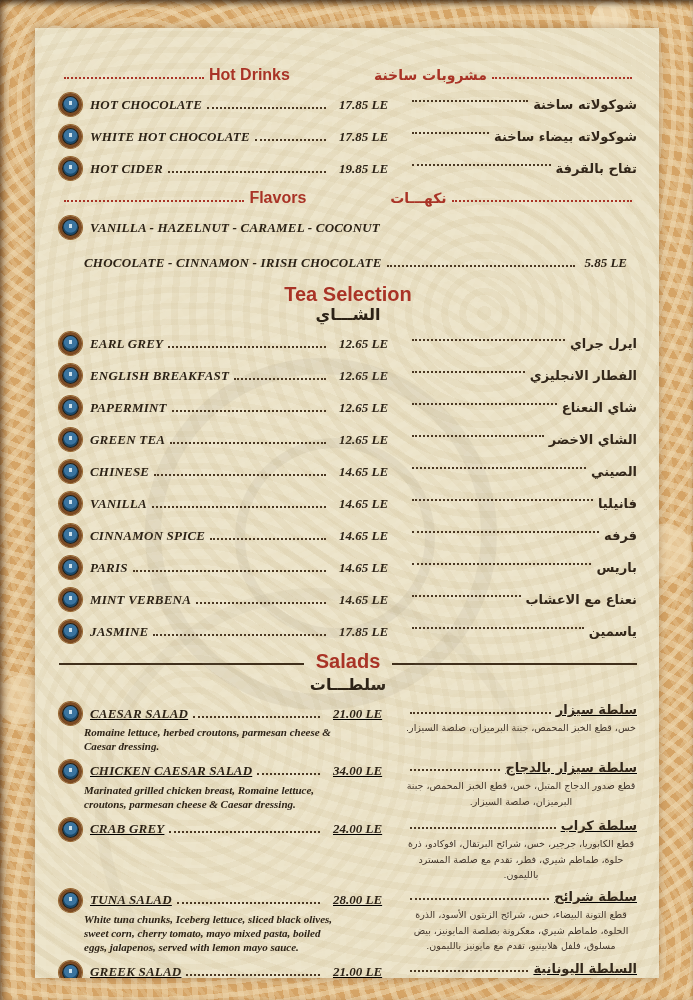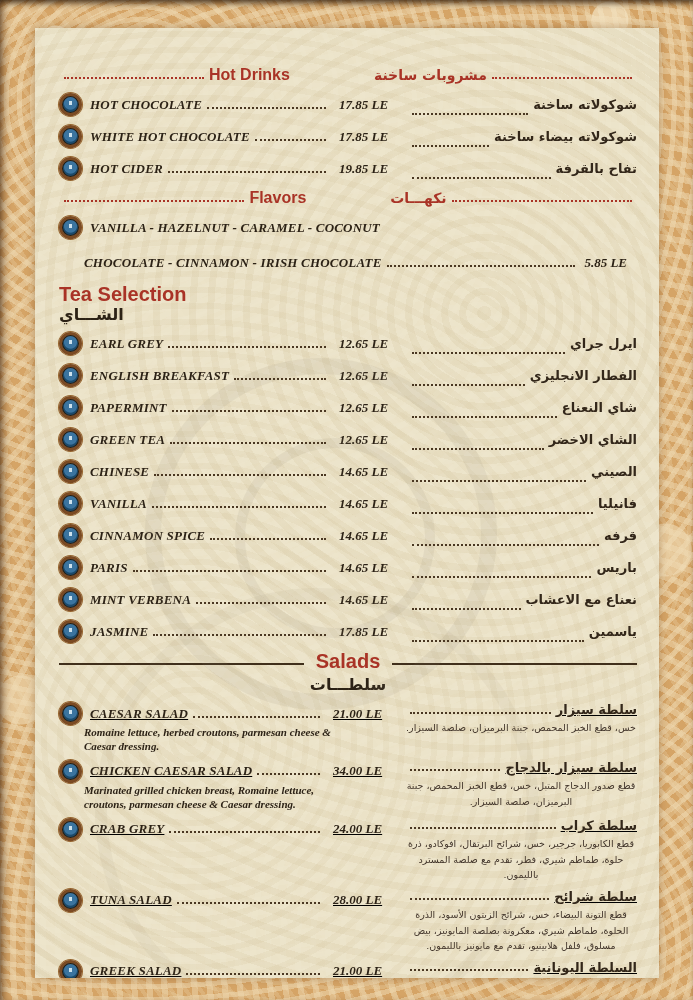--- a/index.html
+++ b/index.html
@@ -40,24 +40,24 @@
   .hdr-mid{width:84px;flex:0 0 84px;}
   .dots{flex:1;margin:0 5px;border-bottom:2px dotted #4a3722;position:relative;top:3px;height:0;min-width:12px;}
   .dots-red{border-bottom-color:#a93326;}
 
   .item{display:flex;align-items:center;margin-bottom:9px;}
   .bullet{flex:0 0 17px;width:17px;height:17px;margin-right:8px;border-radius:50%;
     background:radial-gradient(circle at 50% 42%, #cfe3ee 0 2px, #3b749f 2px 6px, #1b4a6b 7px);
     border:3px solid #7b4a22; box-shadow:0 0 0 1px #96652f, inset 0 0 0 1px #2b1c0c;}
   .en-name{font:italic 700 13px "Liberation Serif",serif;color:#2c2216;white-space:nowrap;letter-spacing:.2px;}
   .price{flex:0 0 76px;width:76px;font:italic 13px "Liberation Serif",serif;font-weight:600;color:#2c2216;padding-left:8px;box-sizing:border-box;white-space:nowrap;}
-  .ar-cell{flex:0 0 230px;width:230px;display:flex;align-items:flex-end;}
+  .ar-cell{flex:0 0 230px;width:230px;display:flex;align-items:flex-start;}
   .ar-name{font:700 13px "DejaVu Sans",sans-serif;color:#33271a;white-space:nowrap;}
 
-  .center-title{text-align:left;margin:12px 0 8px;}
+  .center-title{text-align:center;margin:12px 0 8px;}
   .center-title .t-en{display:block;font:700 20px "Liberation Sans",sans-serif;color:#a93326;}
   .center-title .t-ar{display:block;font:700 16px "DejaVu Sans",sans-serif;color:#2c2216;margin-top:-1px;}
 
   .divider{display:flex;align-items:center;margin:8px 0 0;}
   .divider .line{flex:1;border-top:2px solid #402f1b;}
   .divider .t-en{font:700 20px "Liberation Sans",sans-serif;color:#a93326;margin:0 12px;position:relative;top:-2px;}
   .sal-ar{text-align:center;font:700 16px "DejaVu Sans",sans-serif;color:#2c2216;margin:0 0 8px;}
 
   .flavor1{display:flex;align-items:center;margin-bottom:8px;}
   .flavor2{display:flex;align-items:center;margin:16px 10px 12px 25px;}
@@ -306,20 +306,21 @@
   </div>
 
   <div class="salad">
     <div class="s-left">
       <div class="s-top">
         <span class="bullet"></span>
         <span class="en-name">TUNA SALAD</span>
         <span class="dots"></span>
         <span class="price">28.00 LE</span>
       </div>
+      <div class="desc-en">White tuna chunks, Iceberg lettuce, sliced black olives, sweet corn, cherry tomato, mayo mixed pasta, boiled eggs, jalapenos, served with lemon mayo sauce.</div>
     </div>
     <div class="s-right">
       <div class="s-top">
         <span class="dots"></span>
         <span class="ar-name" dir="rtl">سلطة شرائح</span>
       </div>
       <div class="desc-ar">قطع التونة البيضاء، خس، شرائح الزيتون الأسود، الذرة الحلوة، طماطم شيري، معكرونة بصلصة المايونيز، بيض مسلوق، فلفل هلابينيو، تقدم مع مايونيز بالليمون.</div>
     </div>
   </div>
 

